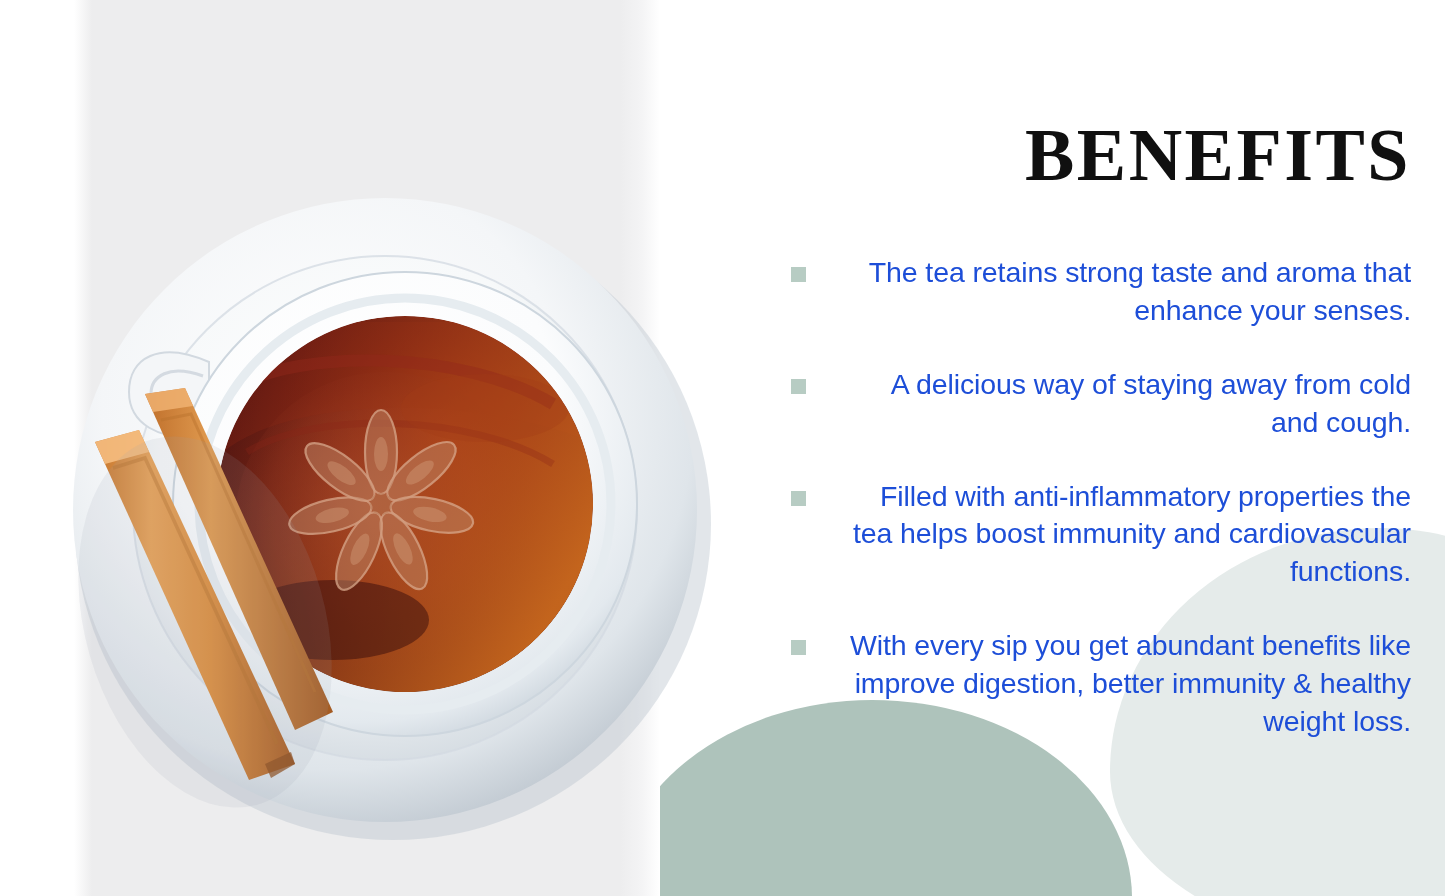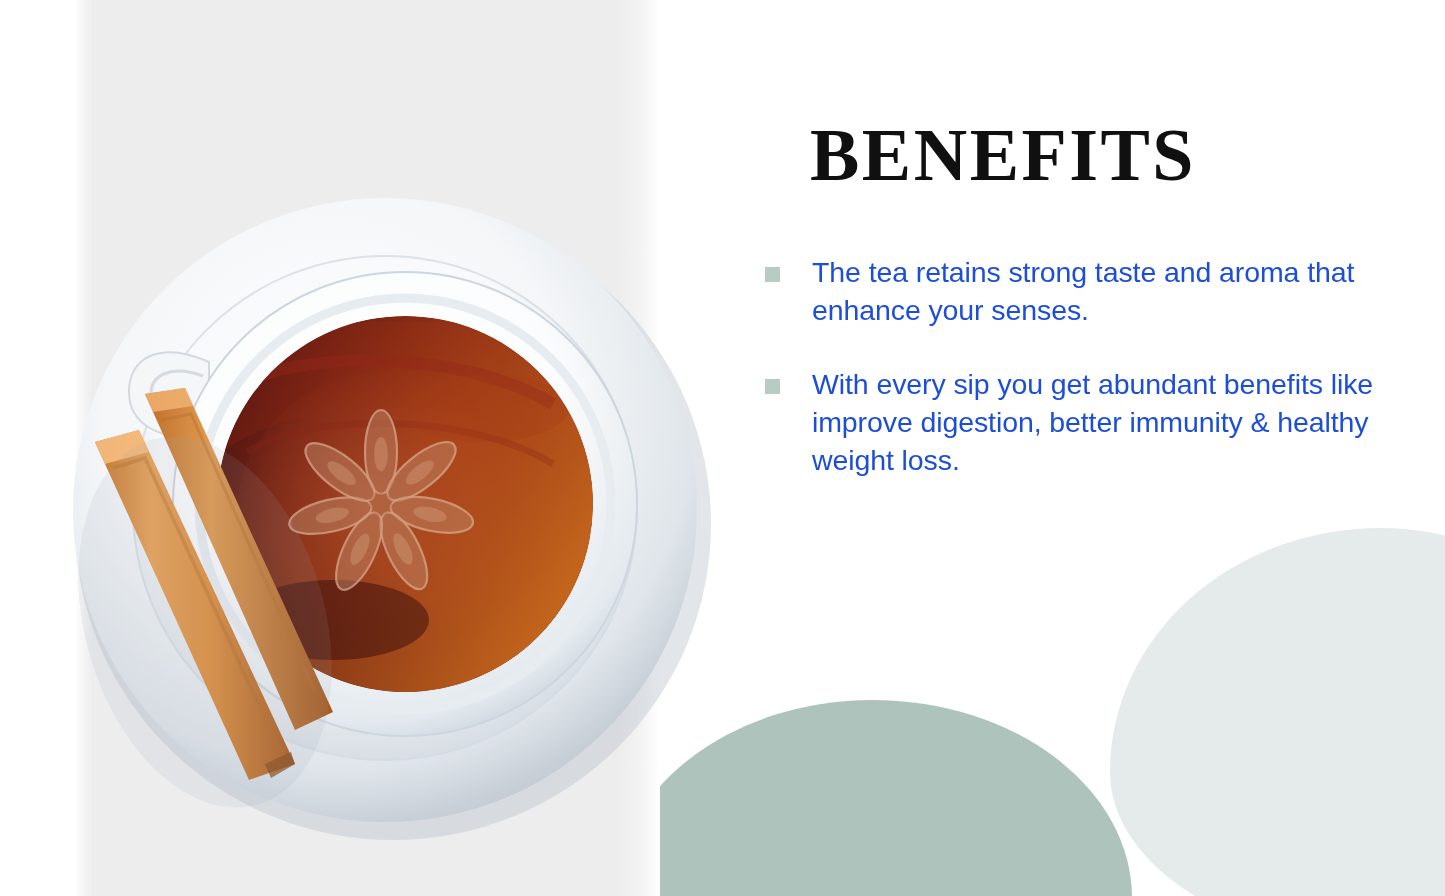--- a/index.html
+++ b/index.html
@@ -75,23 +75,24 @@
     left: 33px;
     top: 152px;
     width: 712px;
     height: 712px;
   }
   .photo svg { display: block; width: 100%; height: 100%; }
 
   
   .content {
     position: absolute;
-    left: 765px;
+    left: 791px;
     top: 118px;
     width: 620px;
+    text-align: right;
   }
   .page-title {
     font-family: "Liberation Serif", serif;
     font-size: 74px;
     line-height: 1.0;
     font-weight: 700;
     letter-spacing: 2.5px;
     color: #101010;
     margin: 0 0 62px 45px;
     white-space: nowrap;
@@ -259,18 +260,26 @@
 
     <h1 class="page-title">BENEFITS</h1>
 
     <ul class="bullet-list">
       <li class="bullet-item">
         <span class="bullet-marker"></span>
         <span class="bullet-text">The tea retains strong taste and aroma that enhance your senses.</span>
       </li>
       <li class="bullet-item">
         <span class="bullet-marker"></span>
+        <span class="bullet-text">A delicious way of staying away from cold and cough.</span>
+      </li>
+      <li class="bullet-item">
+        <span class="bullet-marker"></span>
+        <span class="bullet-text">Filled with anti-inflammatory properties the tea helps boost immunity and cardiovascular functions.</span>
+      </li>
+      <li class="bullet-item">
+        <span class="bullet-marker"></span>
         <span class="bullet-text">With every sip you get abundant benefits like improve digestion, better immunity &amp; healthy weight loss.</span>
       </li>
     </ul>
 
   </div>
 </div>
 
 </body></html>

